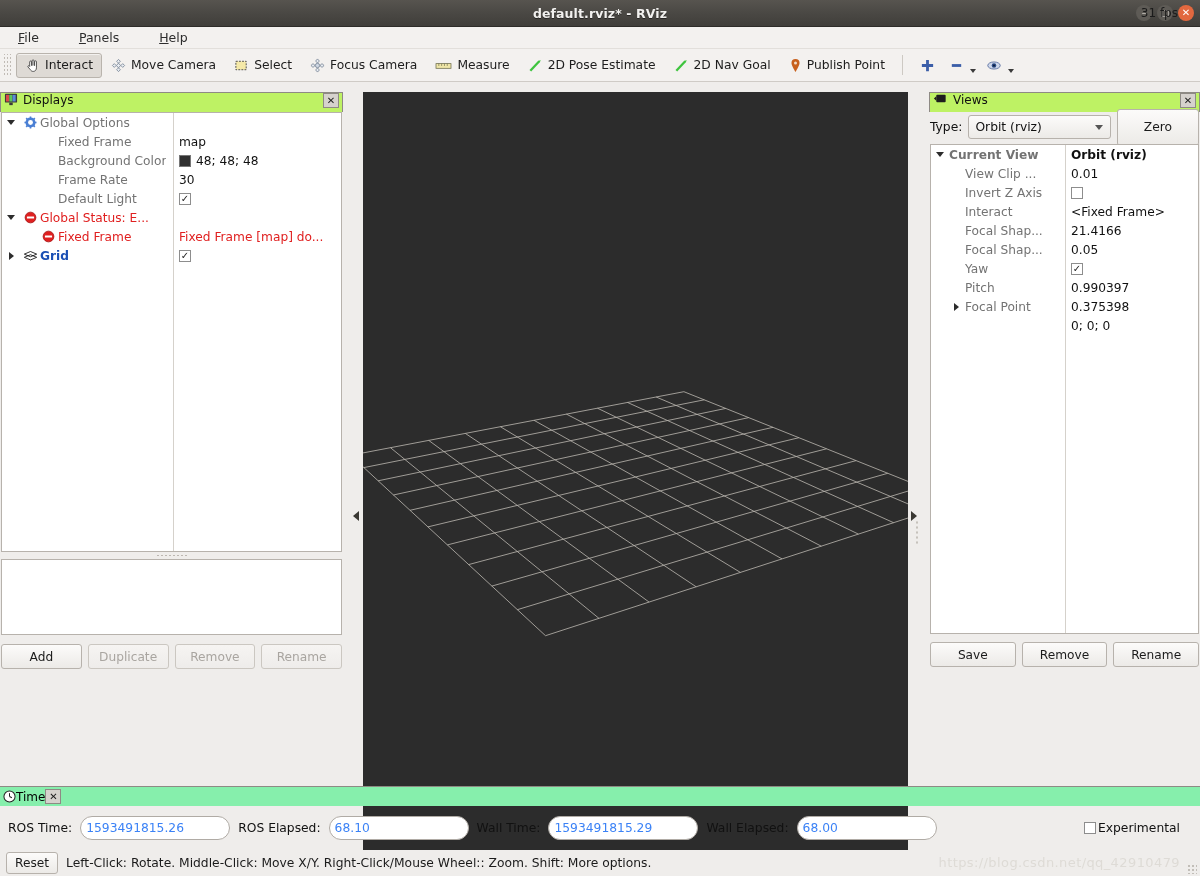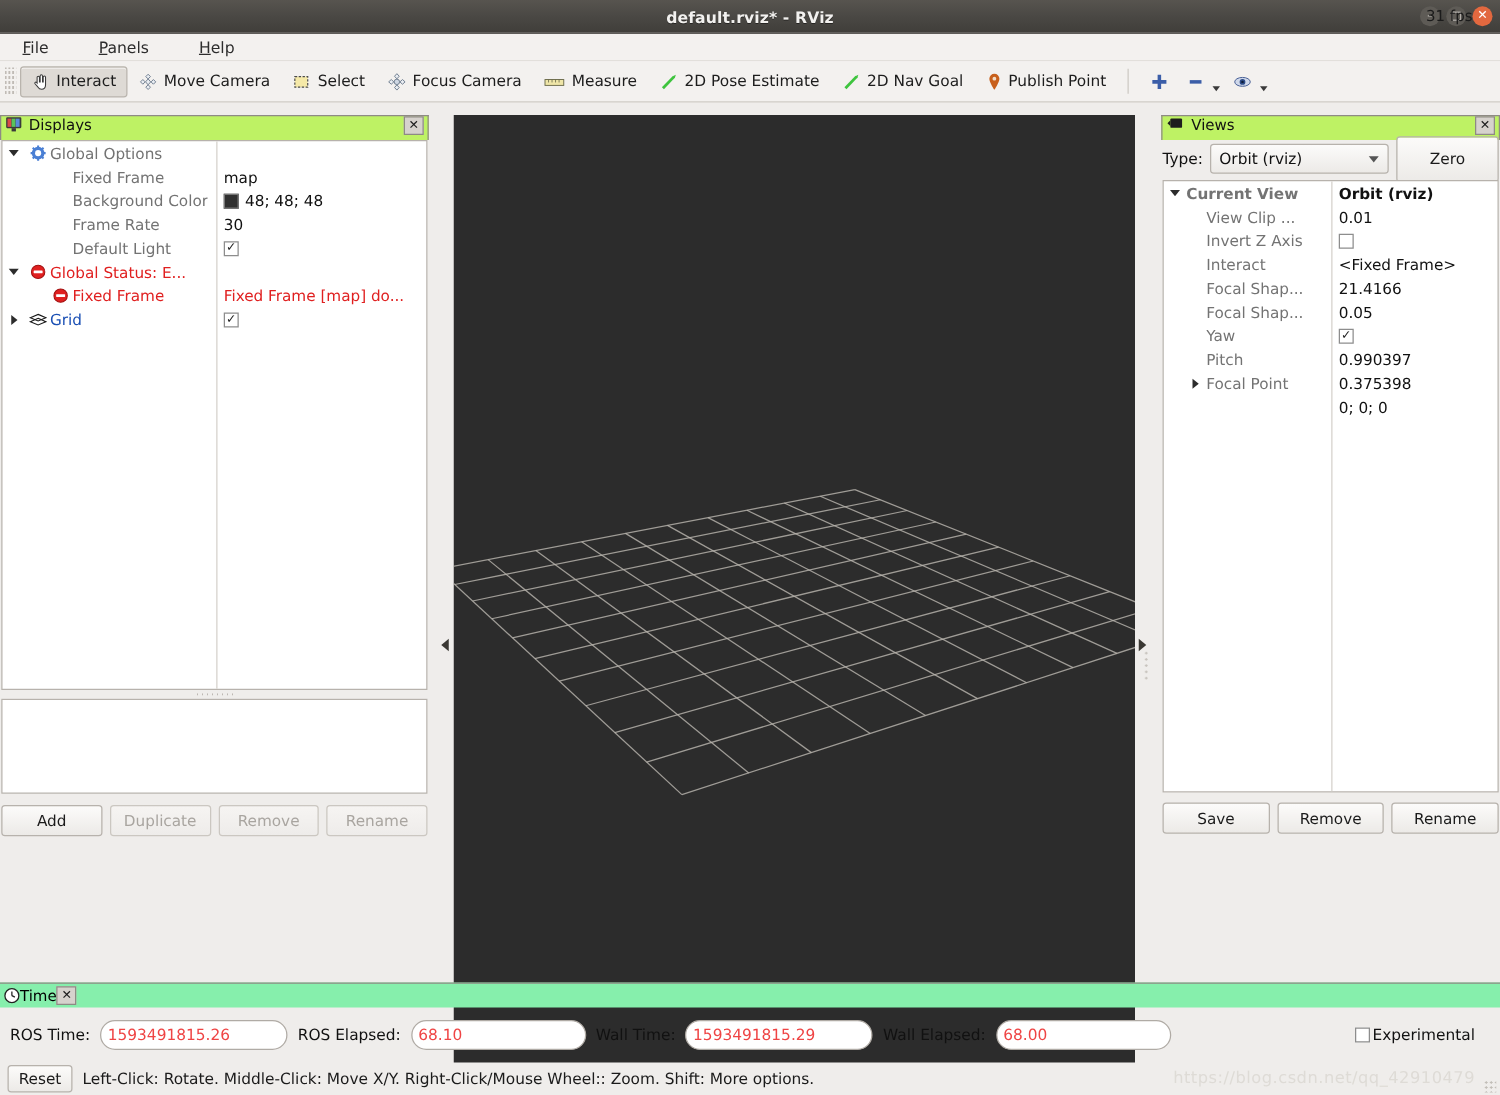--- a/index.html
+++ b/index.html
@@ -75,21 +75,21 @@
   .disp-tree { position: absolute; left: 1px; top: 20px; width: 341px; height: 440px;
     background: #fff; border: 1px solid #b7b2ac; overflow: hidden; }
   .trow { height: 19px; display: flex; align-items: center; font-size: 12.2px; position: relative; }
   .trow .twig { width: 18px; display: flex; align-items: center; justify-content: center; }
   .trow .ticon { width: 20px; display: flex; align-items: center; justify-content: center; }
   .trow .tlabel { flex: none; color: #737373; white-space: nowrap; overflow: hidden; }
   .col-div { position: absolute; left: 171px; top: 0; width: 1px; height: 440px; background: #d5d1cb; }
   .tval { position: absolute; left: 177px; font-size: 12.2px; color: #111;
     display: flex; align-items: center; gap: 5px; white-space: nowrap; }
   .err { color: #e02020 !important; }
-  .blue { color: #1a4fb4 !important; font-weight: normal; }
+  .blue { color: #1a4fb4 !important; font-weight: bold; }
   .bold { font-weight: bold; }
 
   .arrow-down { width: 0; height: 0; border-left: 4.5px solid transparent;
     border-right: 4.5px solid transparent; border-top: 5px solid #2c2c2c; }
   .arrow-right { width: 0; height: 0; border-top: 4.5px solid transparent;
     border-bottom: 4.5px solid transparent; border-left: 5px solid #2c2c2c; }
 
   .chk { width: 12px; height: 12px; border: 1px solid #8d8d8d; background: #fff;
     display: inline-flex; align-items: center; justify-content: center;
     font-size: 10px; color: #1c1c1c; line-height: 1; }
@@ -152,21 +152,21 @@
   .views-buttons { position: absolute; left: 1px; top: 550px; width: 269px; height: 25px;
     display: flex; gap: 6px; }
 
   
   .timepanel { position: absolute; left: 0; top: 786px; width: 1200px; height: 66px; }
   .time-header { height: 20px; background: #86efac; display: flex; align-items: center;
     padding: 0 3px; border-top: 1px solid #8e8a84; }
   .time-fields { height: 44px; display: flex; align-items: center; padding: 0 8px; gap: 8px; }
   .tf-label { font-size: 12.3px; color: #111; white-space: nowrap; }
   .tf-input { height: 24px; background: #fff; border: 1px solid #b0aba5; border-radius: 12px;
-    padding: 0 5px; font-size: 12.3px; color: #ef4444; display: flex; align-items: center; }
+    padding: 0 5px; font-size: 12.3px; color: #3b82f6; display: flex; align-items: center; }
   .exp-wrap { margin-left: auto; display: flex; align-items: center; gap: 2px; padding-right: 12px; }
 
   
   .statusbar { position: absolute; left: 0; top: 850px; width: 1200px; height: 26px;
     display: flex; align-items: center; padding: 0 6px; gap: 8px; background: #efedeb; }
   .reset-btn { width: 52px; height: 22px; background: linear-gradient(to bottom,#fcfbfa,#eceae7);
     border: 1px solid #b7b2ac; border-radius: 3px; font-size: 12.2px; color: #1b1b1b;
     display: flex; align-items: center; justify-content: center; }
   .status-text { font-size: 12.3px; color: #1b1b1b; }
   .status-text b { font-weight: normal; }

